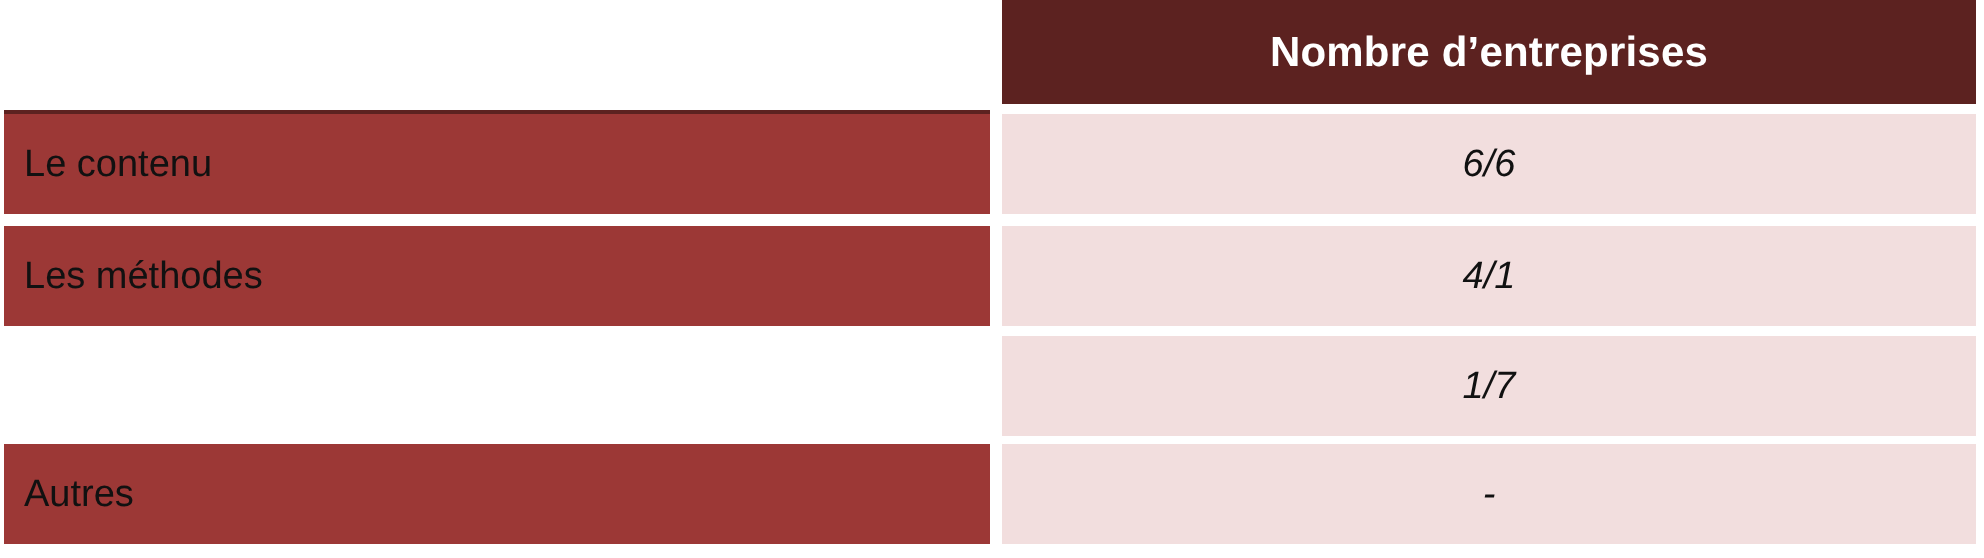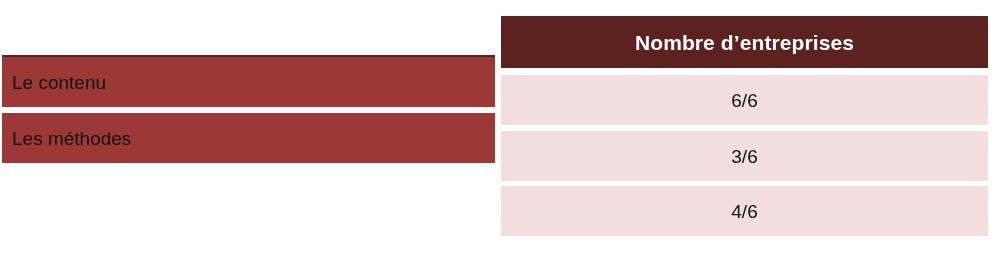--- a/index.html
+++ b/index.html
@@ -34,21 +34,21 @@
     position: absolute;
     left: 2px;
     top: 4px;
     width: 493px;
     height: 52px;
     background: #ffffff;
   }
   .header-value-cell {
     position: absolute;
     left: 501px;
-    top: 16px;
+    top: 0;
     width: 487px;
     height: 52px;
     background: #5C2220;
     color: #ffffff;
     font-size: 21px;
     font-weight: bold;
     display: flex;
     align-items: center;
     justify-content: center;
     letter-spacing: 0.1px;
@@ -91,31 +91,32 @@
     align-items: center;
     justify-content: flex-start;
     padding-left: 10px;
     box-sizing: border-box;
     line-height: 1;
   }
 
   .cell-value {
     position: absolute;
     left: 501px;
-    top: 18px;
+    top: 0;
     width: 487px;
     height: 50px;
     background: #F2DEDE;
     color: #111111;
     font-size: 19px;
     display: flex;
     align-items: center;
     justify-content: center;
     box-sizing: border-box;
     line-height: 1;
+    font-style: italic;
   }
 </style>
 </head>
 <body>
 
 <div class="table-wrap">
 
   <div class="header-row">
     <div class="header-label-spacer"></div>
     <div class="header-value-cell">Nombre d’entreprises</div>
@@ -123,21 +124,25 @@
 
   <div class="left-top-rule"></div>
 
   <div class="body-row r0">
     <div class="cell-label">Le contenu</div>
     <div class="cell-value">6/6</div>
   </div>
 
   <div class="body-row r1">
     <div class="cell-label">Les méthodes</div>
-    <div class="cell-value">3/6</div>
+    <div class="cell-value">4/1</div>
   </div>
 
   <div class="body-row r2">
-    <div class="cell-value">4/6</div>
+    <div class="cell-value">1/7</div>
   </div>
 
+  <div class="body-row r3">
+    <div class="cell-label">Autres</div>
+    <div class="cell-value">-</div>
+  </div>
 
 </div>
 
 </body></html>

